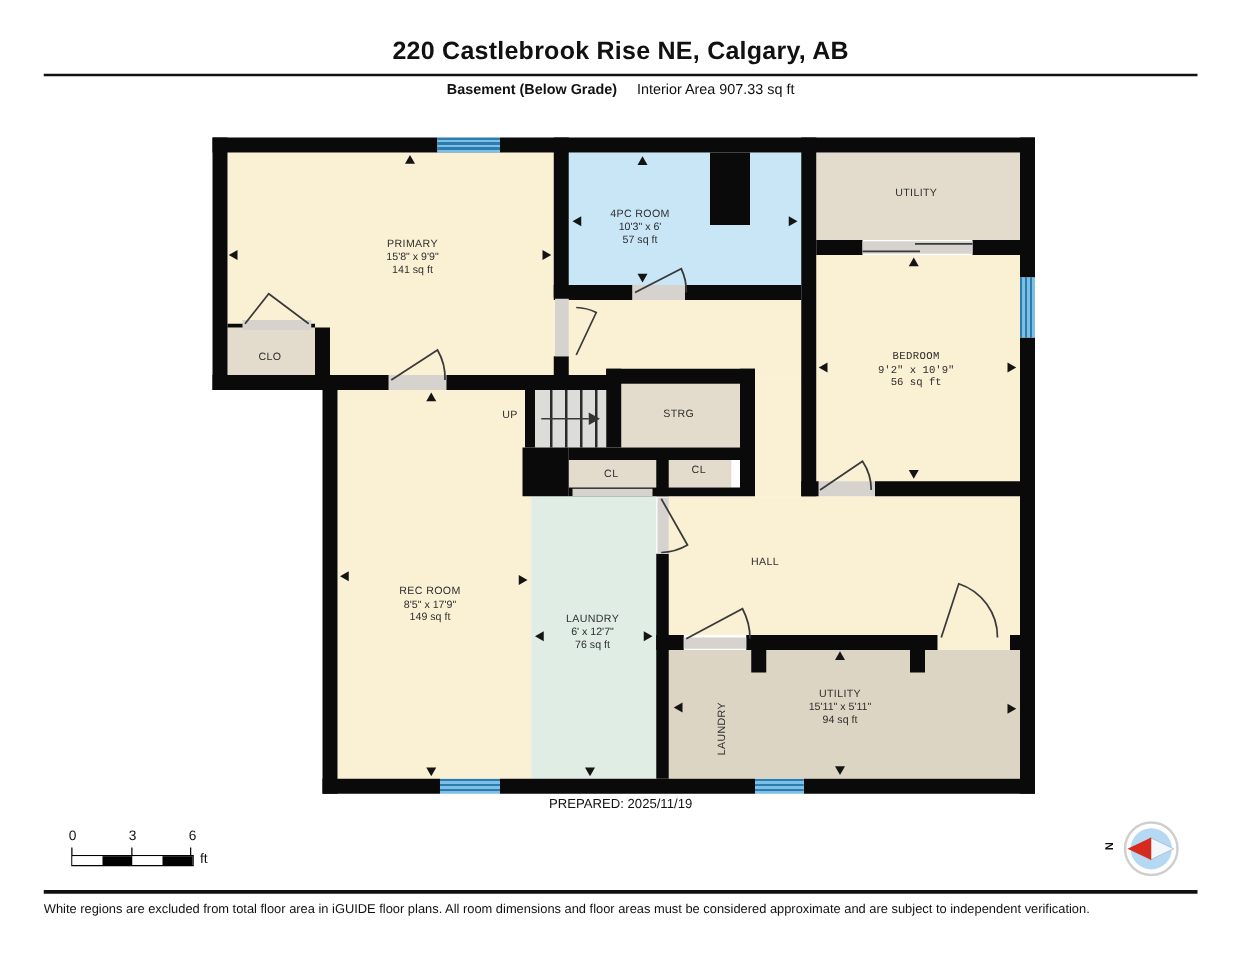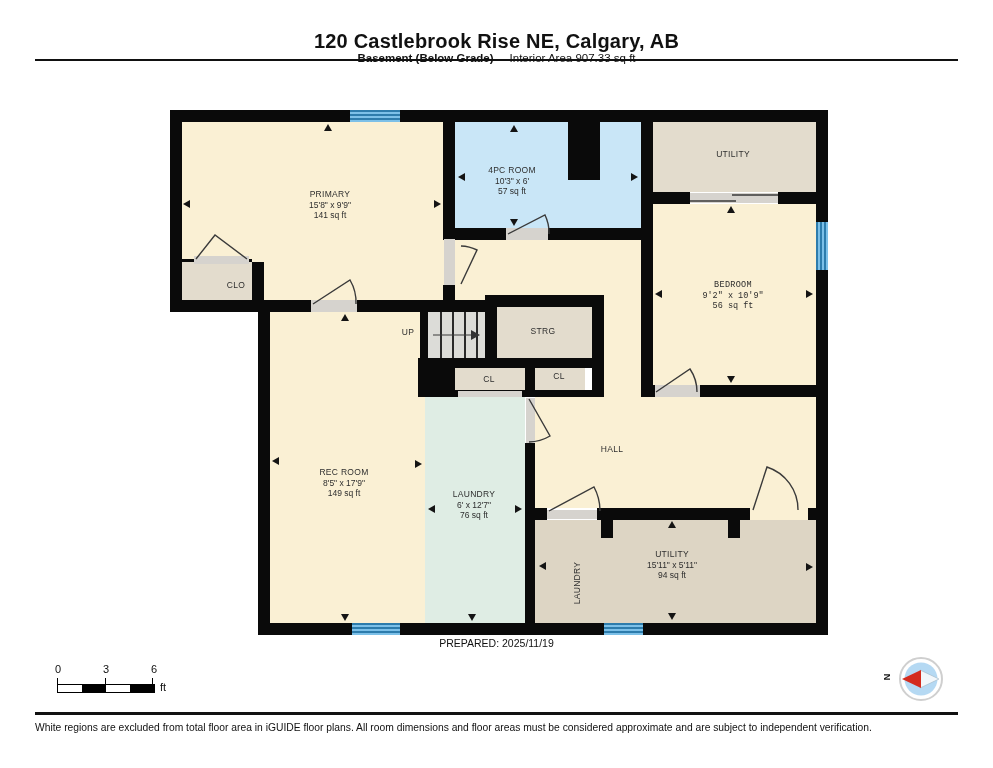--- a/index.html
+++ b/index.html
@@ -2,21 +2,21 @@
 <html style="--wall: #0a0a0a; --cream: #faf0d4; --bath: #c9e6f7; --tan: #e3dccd; --utility: #ddd5c4; --kitchen: #dfede4; --stairs: #dcdcd8; --threshold: #d6d3ce; --window_dark: #2d7cac; --window_light: #7cc0e8; --accent_red: #d42b1e;"><head>
 <meta charset="utf-8">
 <style>
   html,body { margin:0; padding:0; background:#fff; }
   body { width:993px; height:768px; position:relative; font-family:"Liberation Sans", sans-serif; color:#111; }
   .abs { position:absolute; }
   #title { left:0; right:0; top:30px; text-align:center; font-size:20px; font-weight:bold; letter-spacing:.2px; }
   .rule { left:35px; right:35px; background:#111; }
   #rule1 { top:59px; height:2px; }
   #rule2 { top:712px; height:3px; }
-  #subtitle { left:0; right:0; top:52px; text-align:center; font-size:11.5px; }
+  #subtitle { left:0; right:0; top:66px; text-align:center; font-size:11.5px; }
   #subtitle .fl { font-weight:bold; }
   #subtitle .ia { margin-left:16px; }
 
   
   .f,.w,.t,.win,.a,.tread { position:absolute; }
   .w { background:var(--wall,#0a0a0a); }
   .t { background:var(--threshold,#d6d3ce); }
   .c-cream { background:var(--cream,#faf0d4); }
   .c-bath  { background:var(--bath,#c9e6f7); }
   .c-tan   { background:var(--tan,#e3dccd); }
@@ -48,21 +48,21 @@
 
   #prepared { left:0; right:0; top:637px; text-align:center; font-size:10.5px; }
   #disclaimer { left:35px; top:722px; font-size:10.3px; color:#111; }
 
   #compass { left:884px; top:653px; width:64px; height:52px; }
   #compass .n { position:absolute; left:0px; top:19px; font-size:9px; font-weight:bold; transform:rotate(-90deg); }
 </style>
 </head>
 <body>
 
-<div class="abs" id="title">120 Castlebrook Rise NE, Calgary, AB</div>
+<div class="abs" id="title">220 Castlebrook Rise NE, Calgary, AB</div>
 <div class="abs rule" id="rule1"></div>
 <div class="abs" id="subtitle">
   <span class="fl">Basement (Below Grade)</span><span class="ia">Interior Area 907.33 sq ft</span>
 </div>
 
 <div class="abs" id="plan" style="left:0;top:0;width:993px;height:768px;">
 
   <i class="f c-cream" style="left:182px;top:122px;width:261px;height:178px;"></i>
   <i class="f c-cream" style="left:443px;top:240px;width:198px;height:62px;"></i>
   <i class="f c-cream" style="left:604px;top:302px;width:37px;height:95px;"></i>
@@ -188,21 +188,21 @@
     <div>57 sq ft</div>
   </div>
   <div class="room-label" style="left:733px;top:154px;">
     <div class="nm">UTILITY</div>
   </div>
   <div class="room-label" style="left:733px;top:296px;font-family:Liberation Mono, monospace;">
     <div class="nm">BEDROOM</div>
     <div>9'2" x 10'9"</div>
     <div>56 sq ft</div>
   </div>
-  <div class="room-label" style="left:216px;top:285px;margin-left:20px;">
+  <div class="room-label" style="left:216px;top:285px;">
     <div class="nm">CLO</div>
   </div>
   <div class="room-label" style="left:408px;top:332px;">
     <div class="nm">UP</div>
   </div>
   <div class="room-label" style="left:543px;top:331px;">
     <div class="nm">STRG</div>
   </div>
   <div class="room-label" style="left:489px;top:379px;">
     <div class="nm">CL</div>

